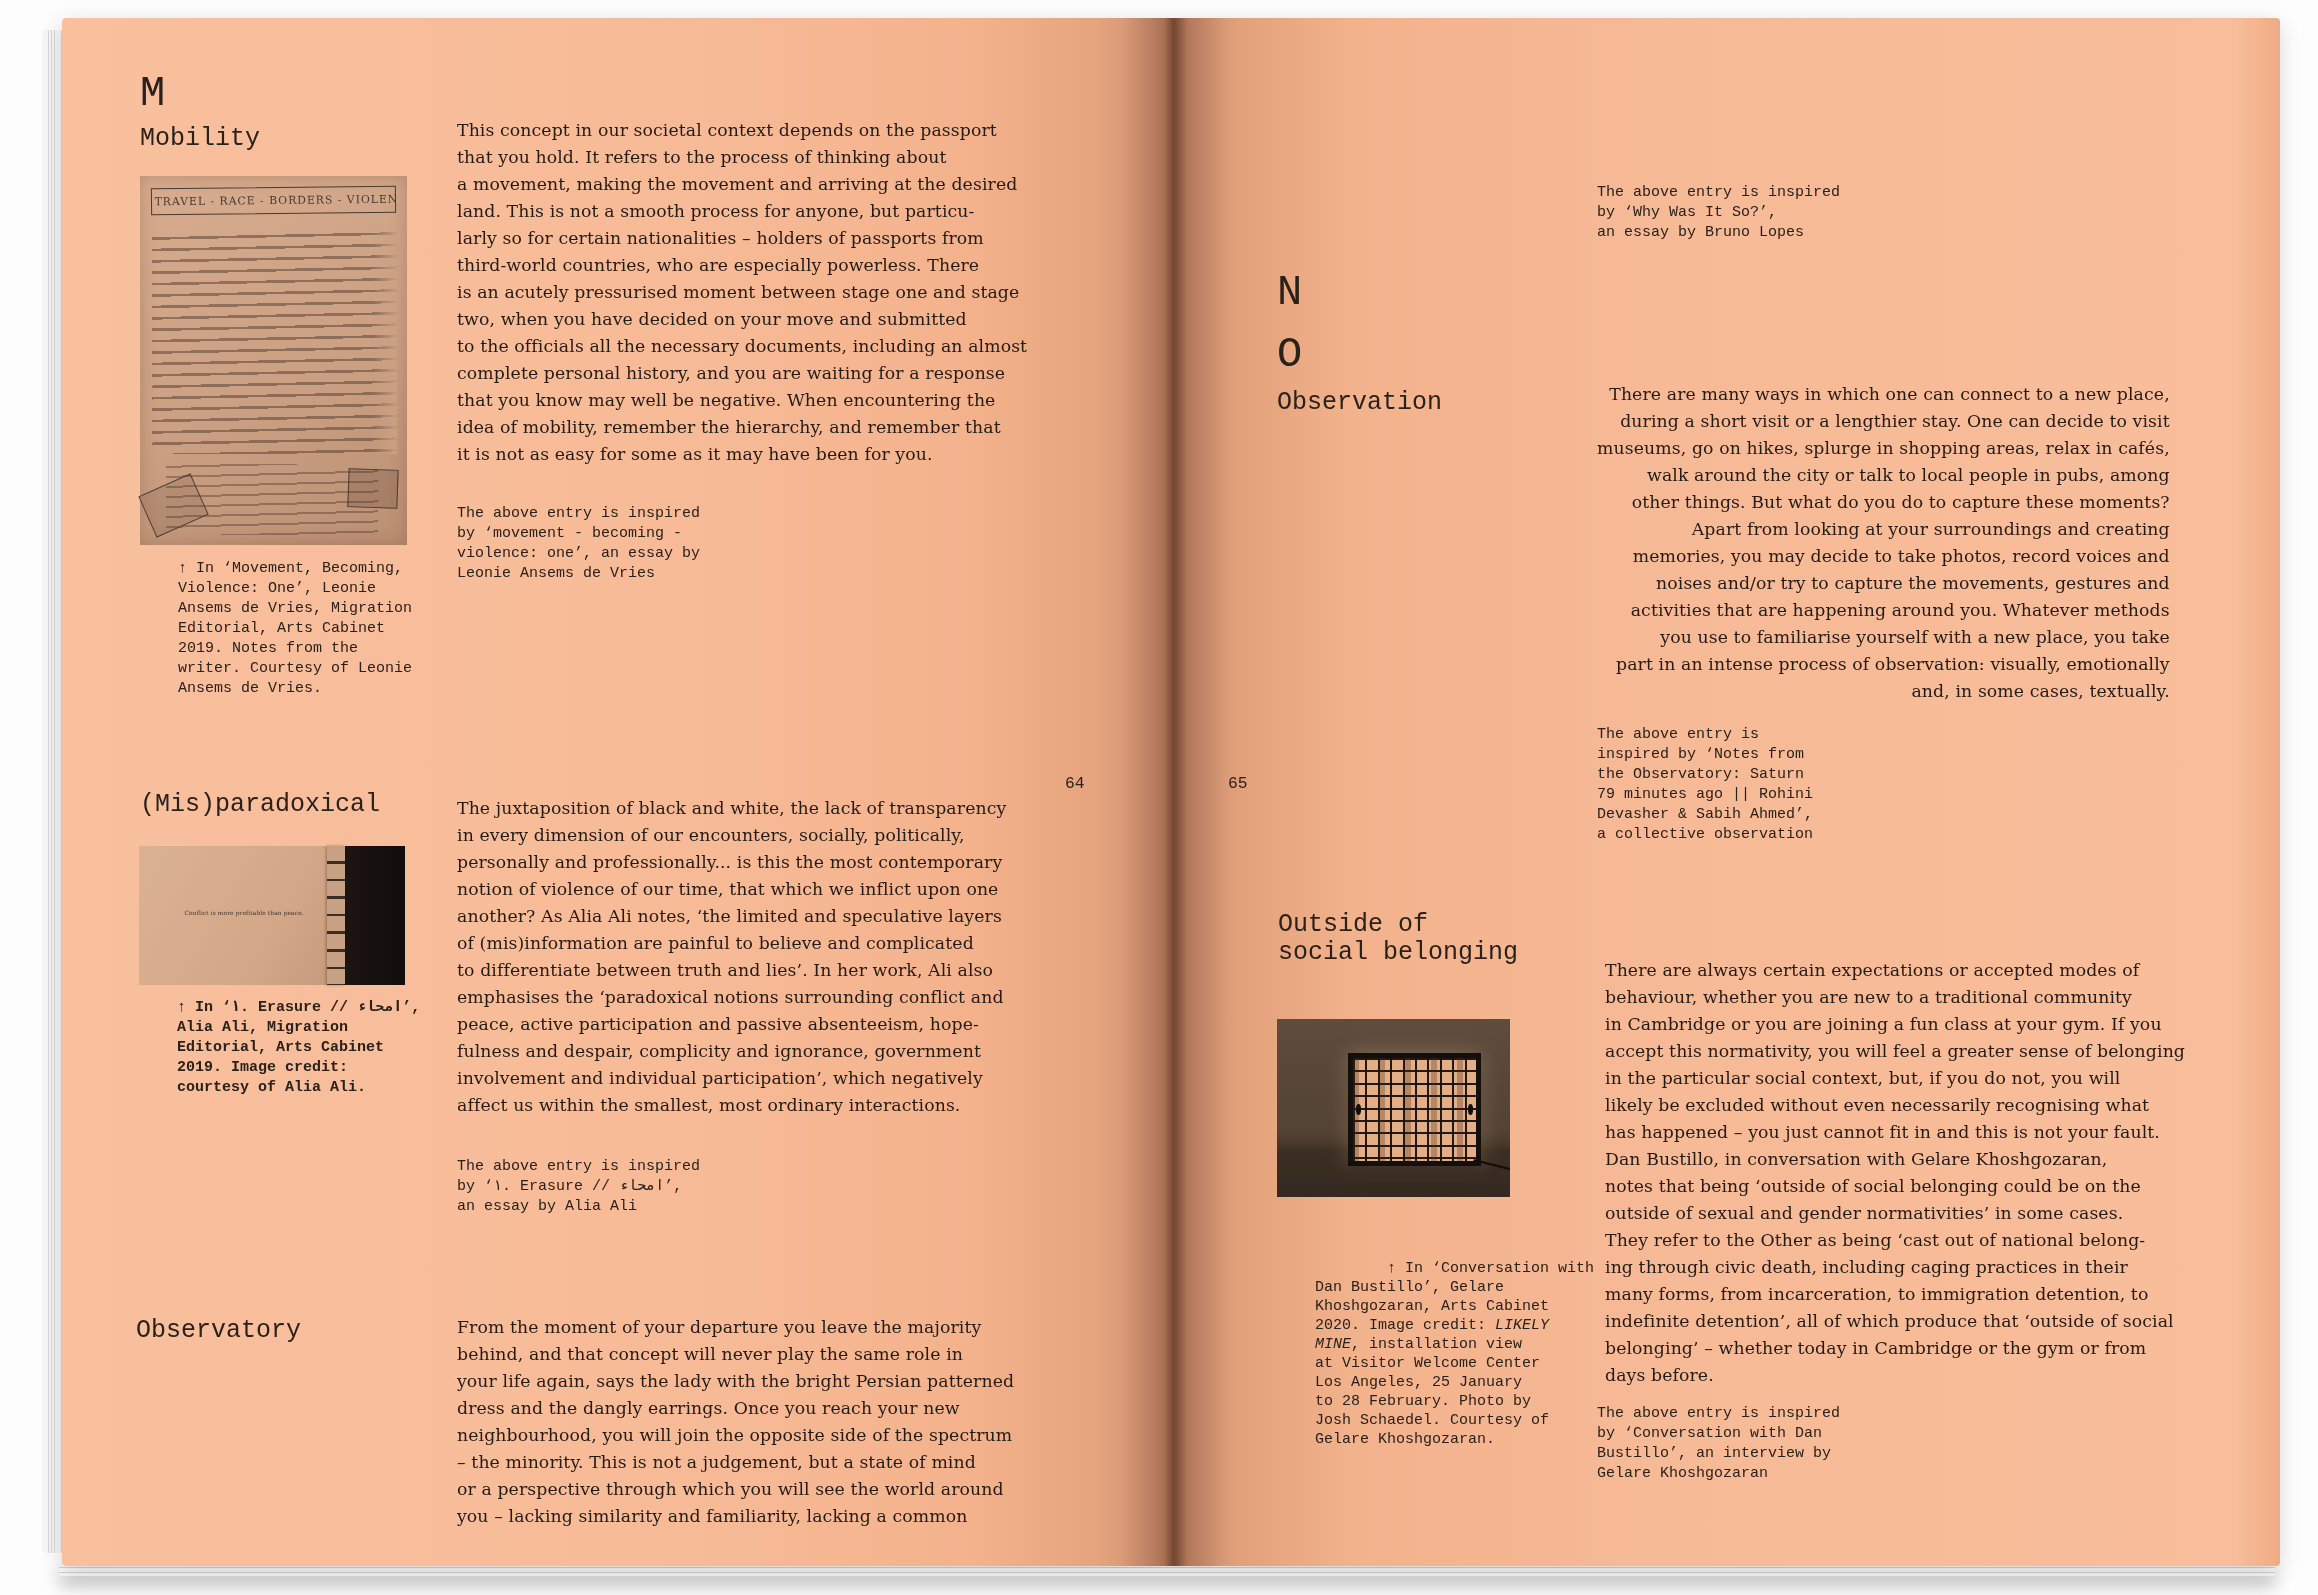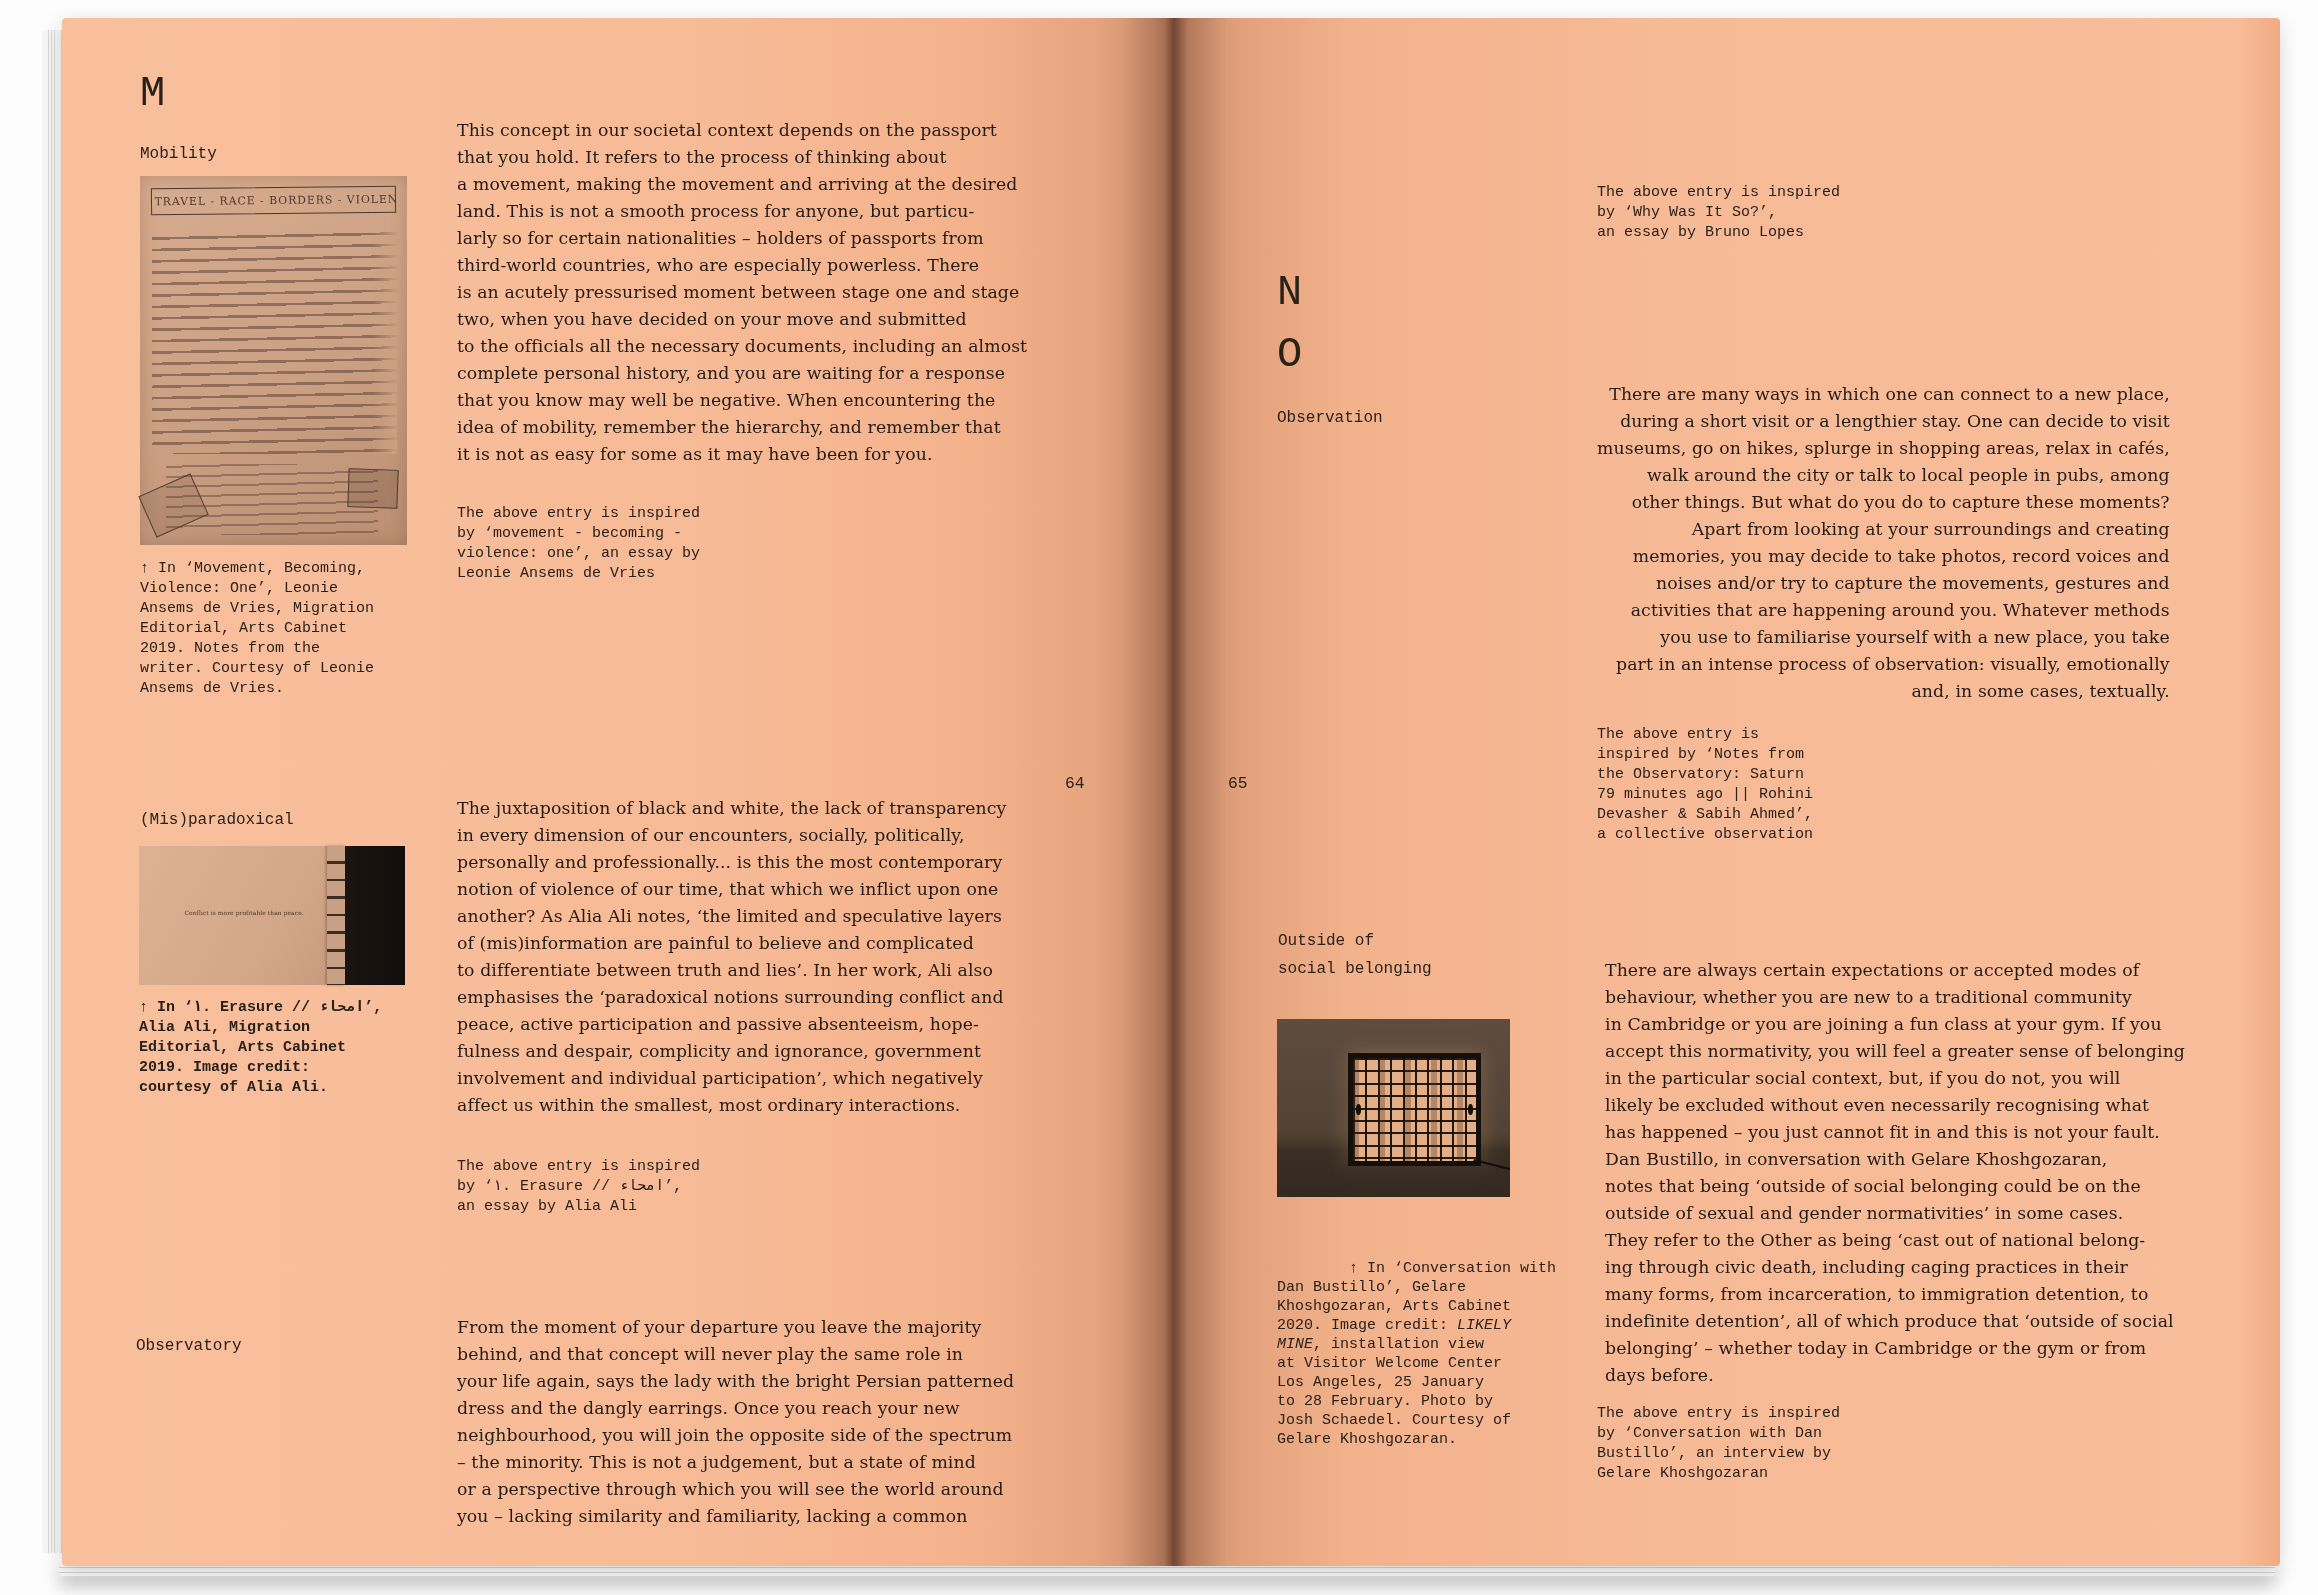--- a/index.html
+++ b/index.html
@@ -22,23 +22,23 @@
   .page.right{left:1113px;width:1105px;border-radius:0 3.9px 3.9px 0;
     background:linear-gradient(to left,#efab83 0%,#f8bd9a 4%,#f7ba97 55%,#f2b28c 84%,#e2a17b 94%,#cb8e6f 98.5%,#b67d60 100%);}
   .gutter{position:absolute;left:1060px;top:0;width:105px;height:100%;pointer-events:none;
     background:linear-gradient(to right,rgba(109,55,30,0) 0%,rgba(100,48,25,.25) 40%,rgba(58,24,10,.55) 49.4%,rgba(58,24,10,.5) 50.6%,rgba(100,48,25,.22) 62%,rgba(109,55,30,0) 100%);}
 
   
   .serif{position:absolute;font-family:"DejaVu Serif",serif;font-size:17.3px;
     line-height:27px;color:#241b15;white-space:pre;letter-spacing:0.1px;}
   .mono{position:absolute;font-family:"Liberation Mono",monospace;color:#2a211b;white-space:pre;}
   .mono.credit{font-size:15px;line-height:20px;}
-  .mono.caption{font-size:15px;line-height:20px;}
+  .mono.caption{font-size:15px;line-height:20px;margin-left:38px;}
   .mono.caption.tight{line-height:19px;}
-  .mono.heading{font-size:16px;line-height:23.5px;margin-top:16px;}
+  .mono.heading{font-size:25px;line-height:23.5px;}
   .mono.letter{font-size:42px;line-height:42px;}
   .mono.pagenum{font-size:16.3px;line-height:16.3px;}
   .ital{font-style:italic;}
 
   
   .photo-notes{position:absolute;left:78px;top:158px;width:267px;height:369px;
     background:linear-gradient(155deg,#d8ac8e 0%,#cba083 55%,#bb8f72 100%);
     box-shadow:inset 0 0 17px rgba(90,50,30,.25);}
   .notes-titlebox{position:absolute;left:10.5px;top:10.5px;right:11.8px;
     border:1.6px solid #493a31;color:#493a31;padding:5.9px 2.6px;text-align:center;

